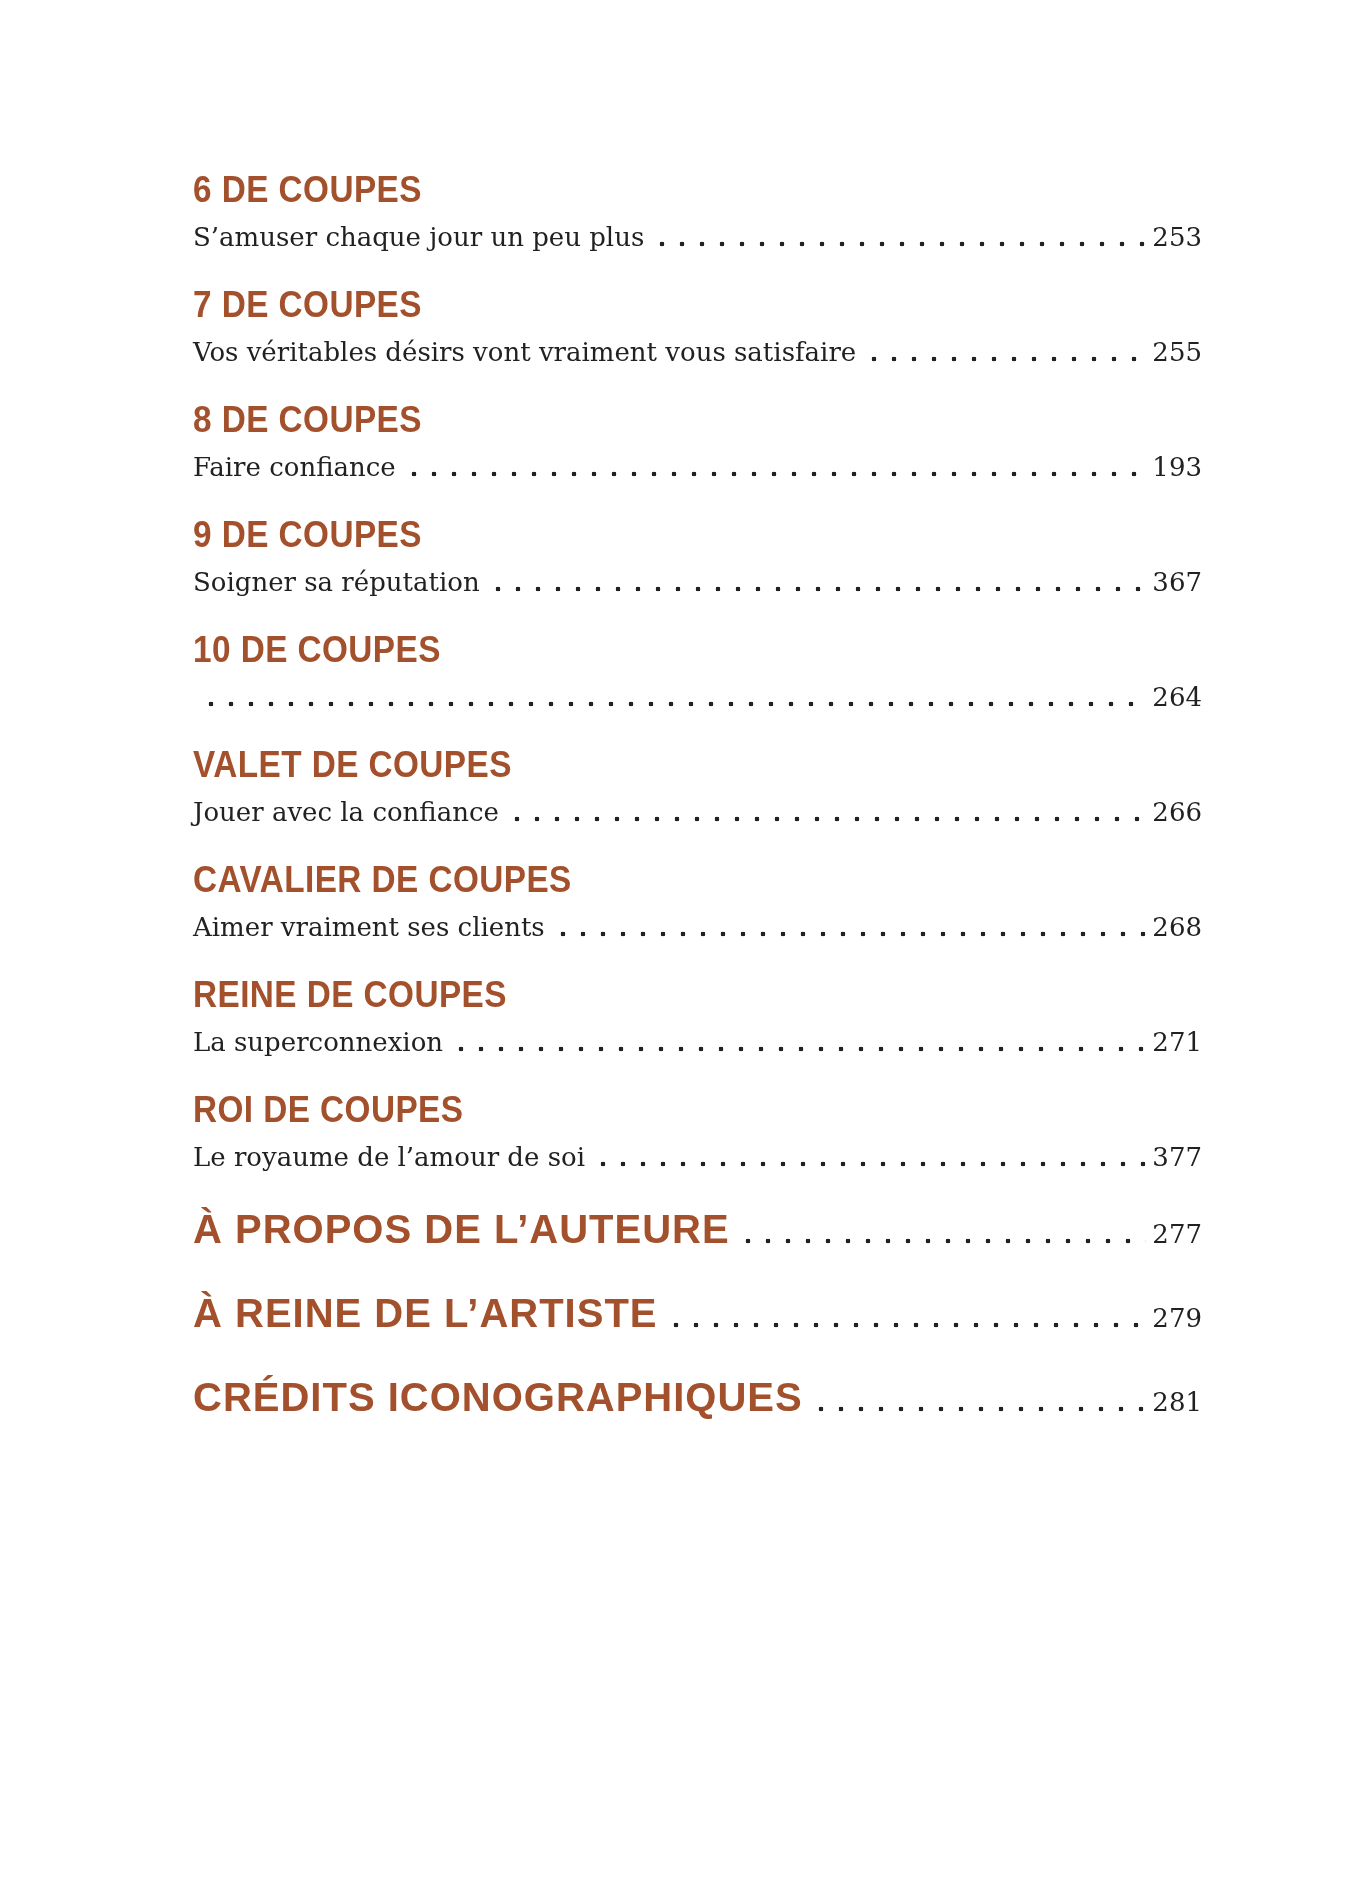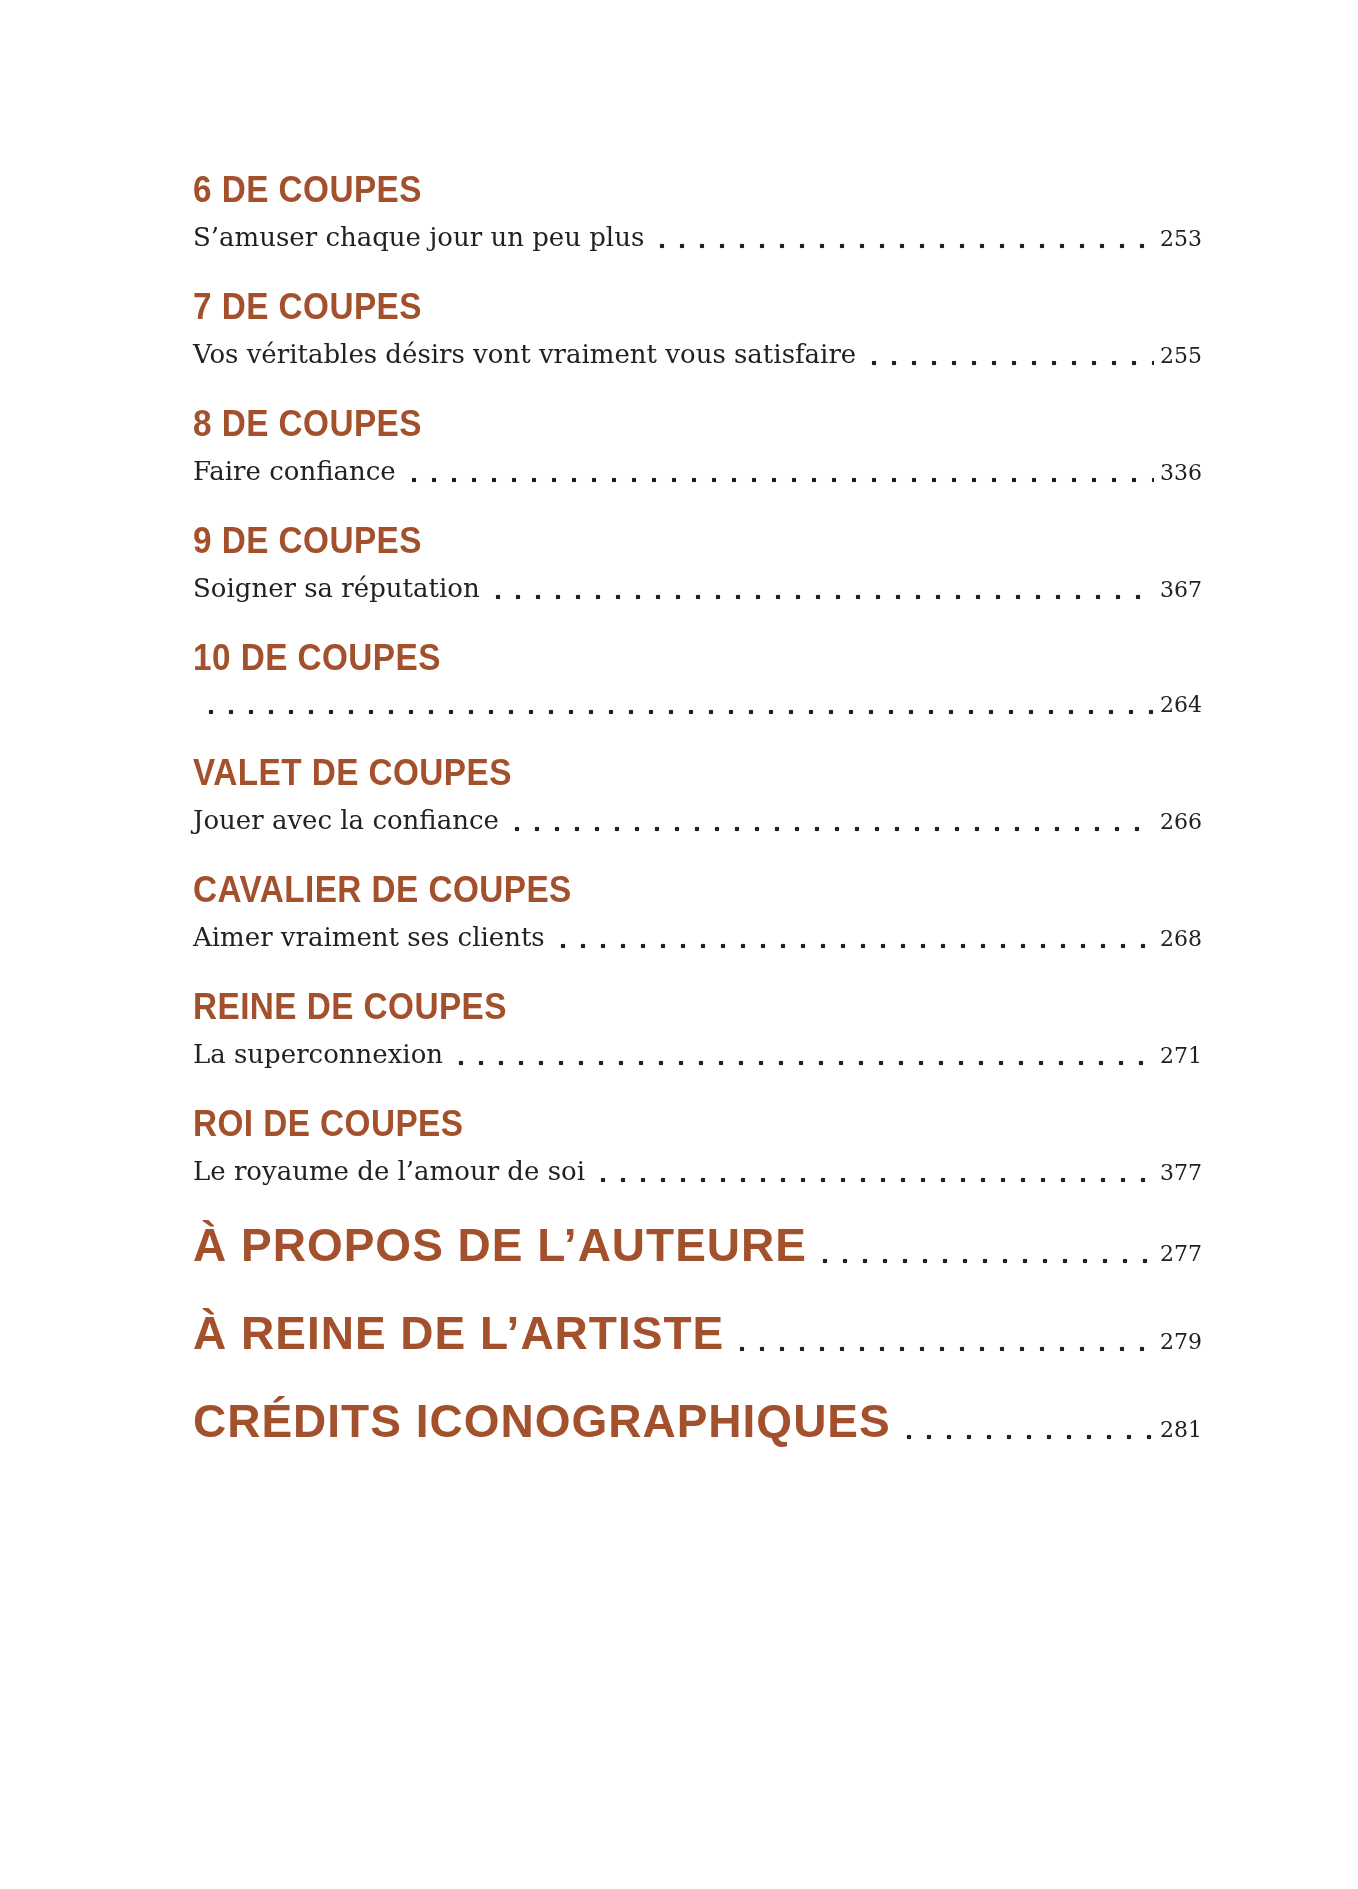--- a/index.html
+++ b/index.html
@@ -46,36 +46,36 @@
     flex: 1 1 auto;
     min-width: 6px;
     align-self: stretch;
     margin: 0 6px 0 8px;
     background-image: radial-gradient(circle, var(--c-body, #212121) 2.1px, rgba(0,0,0,0) 2.6px);
     background-size: 20px 20px;
     background-repeat: repeat-x;
     background-position: left bottom 6px;
   }
   .pagenum {
-    font-size: 22px;
+    font-size: 26px;
     line-height: 46px;
     color: var(--c-body, #212121);
     white-space: nowrap;
   }
   .back-matter { margin-top: 14px; }
   .back-row {
     display: flex;
     align-items: baseline;
     margin-bottom: 32px;
   }
   .back-label {
     color: var(--c-heading, #a3502c);
     font-family: "Liberation Sans", sans-serif;
     font-weight: 700;
-    font-size: 46px;
+    font-size: 40px;
     line-height: 48px;
     letter-spacing: 1px;
     white-space: nowrap;
   }
 </style>
 </head>
 <body>
 
 <div class="page">
   <div class="toc">
@@ -98,21 +98,21 @@
             <span class="leader"></span>
             <span class="pagenum">255</span>
           </div>
         </div>
 
         <div class="entry">
           <div class="entry-heading">8 DE COUPES</div>
           <div class="row">
             <span class="desc">Faire confiance</span>
             <span class="leader"></span>
-            <span class="pagenum">336</span>
+            <span class="pagenum">193</span>
           </div>
         </div>
 
         <div class="entry">
           <div class="entry-heading">9 DE COUPES</div>
           <div class="row">
             <span class="desc">Soigner sa réputation</span>
             <span class="leader"></span>
             <span class="pagenum">367</span>
           </div>

